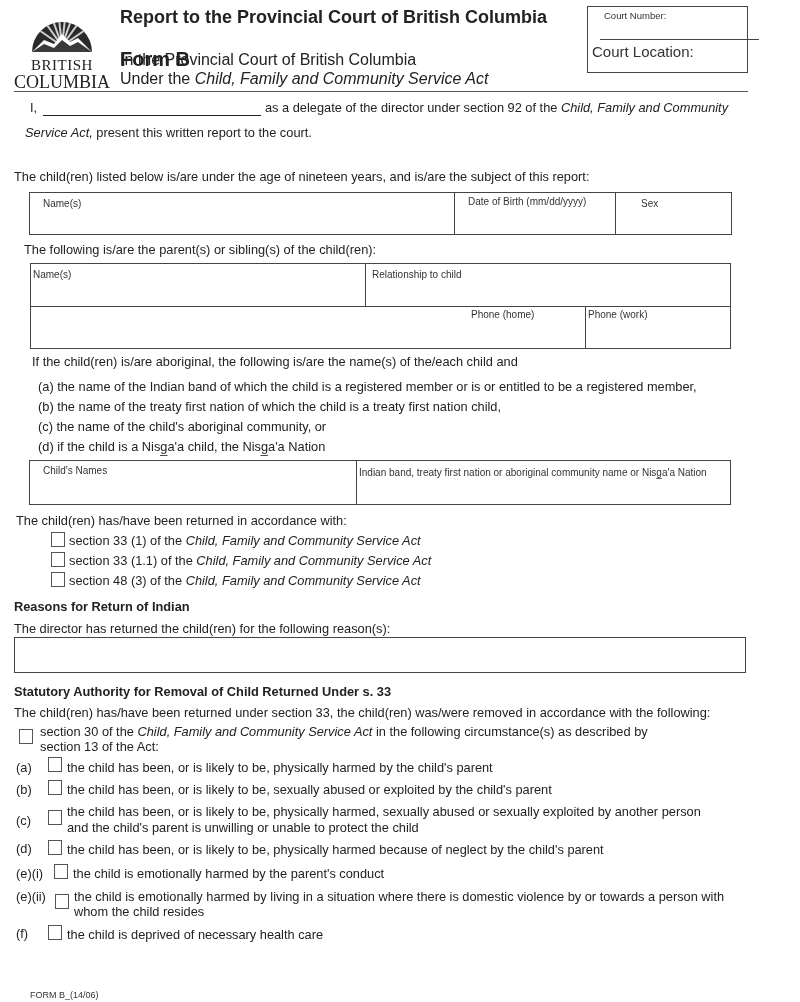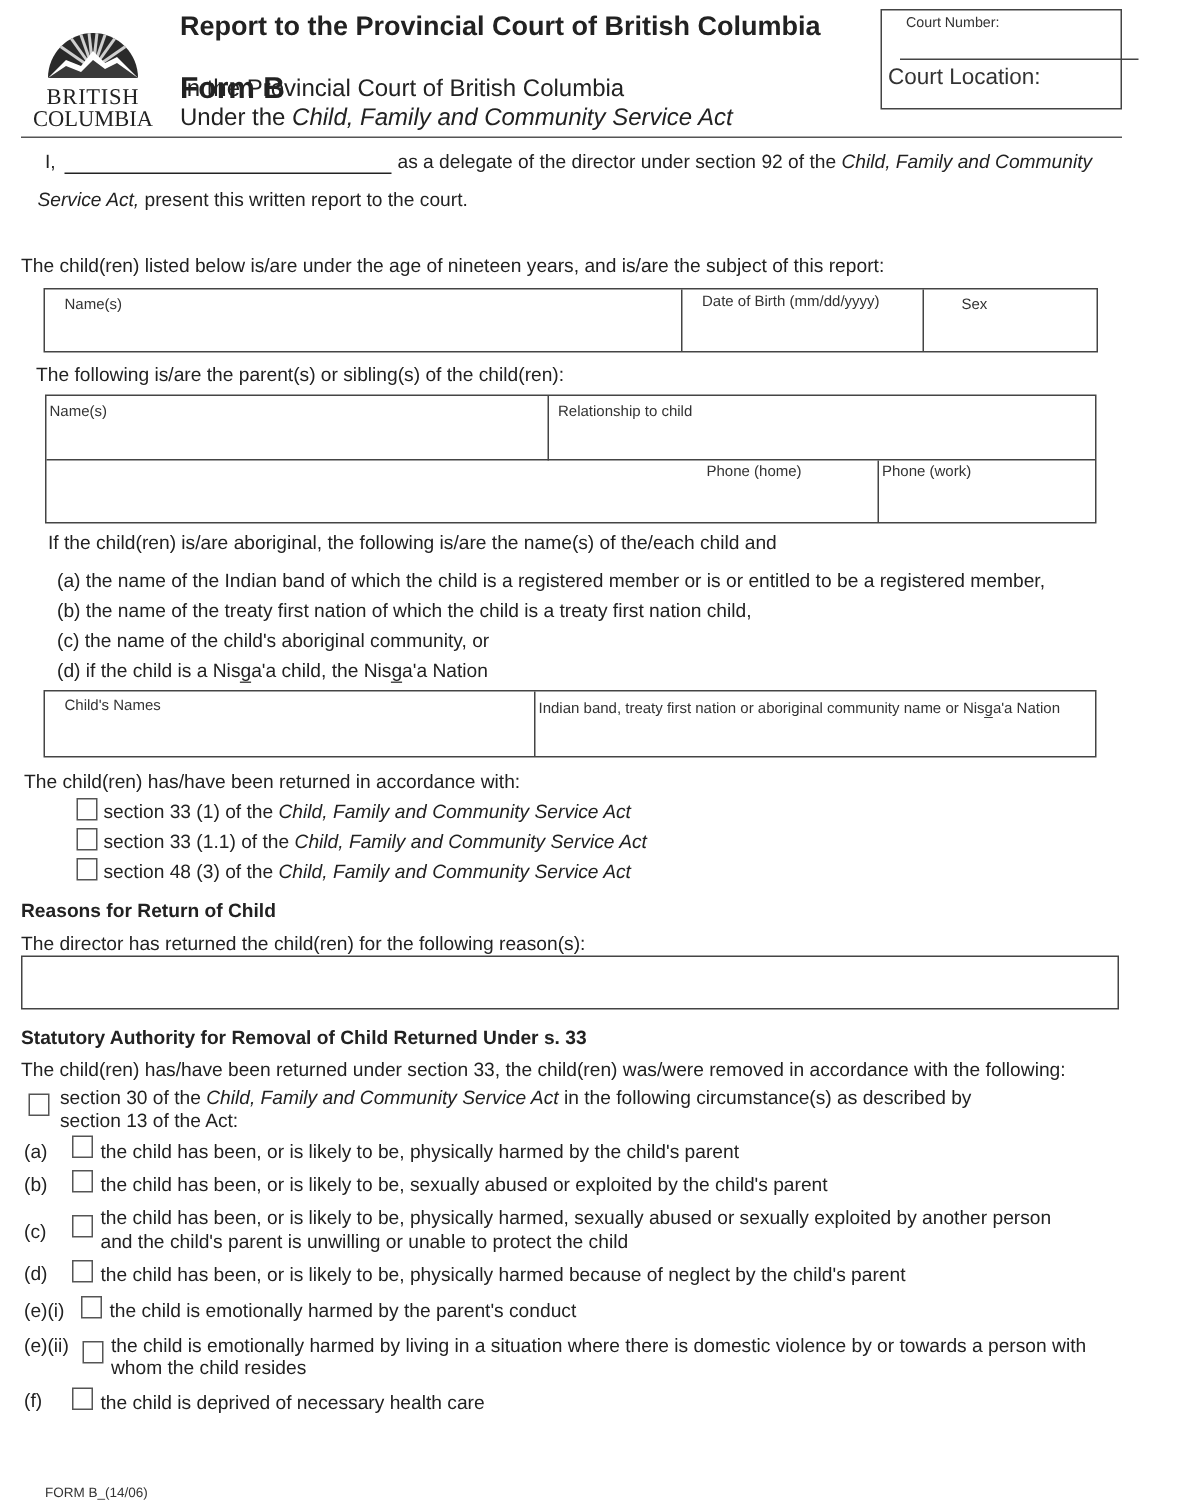--- a/index.html
+++ b/index.html
@@ -36,21 +36,21 @@
         <line x1="48" y1="40" x2="44" y2="4"></line>
       <line x1="48" y1="40" x2="52" y2="4"></line>
         <line x1="48" y1="40" x2="60" y2="6"></line>
       <line x1="48" y1="40" x2="68" y2="12"></line>
         <line x1="48" y1="40" x2="74" y2="22"></line>
     </g>
     <path d="M18 46 L30 34 L40 38 L48 28 L56 36 L64 32 L78 46 Z" fill="#fff"></path>
     <path d="M18 46 L30 38 L40 42 L48 34 L56 40 L64 36 L78 46 Z" fill="#3a3a3a"></path>
   </svg>
   <div style="position:absolute;left:0;top:51px;width:96px;text-align:center;font-family:'Liberation Serif',serif;font-size:15px;letter-spacing:0.5px;color:#222;">BRITISH</div>
-  <div style="position:absolute;left:0;top:66px;width:96px;text-align:center;font-family:'Liberation Serif',serif;font-size:15px;letter-spacing:0px;color:#222;">COLUMBIA</div>
+  <div style="position:absolute;left:0;top:66px;width:96px;text-align:center;font-family:'Liberation Serif',serif;font-size:18px;letter-spacing:0px;color:#222;">COLUMBIA</div>
 </div>
 
 <div class="abs h-title" style="left:120px;top:7px;">Report to the Provincial Court of British Columbia</div>
 <div class="abs h-title" style="left:120px;top:48px;font-size:20px;">Form B</div>
 <div class="abs h-sub" style="left:120px;top:51px;">In the Provincial Court of British Columbia</div>
 <div class="abs h-sub" style="left:120px;top:70px;">
   <span>Under the </span><i>Child, Family and Community Service Act</i>
 </div>
 
 <div class="box" style="left:587px;top:6px;width:161px;height:67px;">
@@ -128,21 +128,21 @@
 </div>
 <div class="cb" style="left:51px;top:552px;"></div>
 <div class="row" style="left:69px;top:553px;white-space:nowrap;">
   <span>section 33 (1.1) of the </span><i>Child, Family and Community Service Act</i>
 </div>
 <div class="cb" style="left:51px;top:572px;"></div>
 <div class="row" style="left:69px;top:573px;white-space:nowrap;">
   <span>section 48 (3) of the </span><i>Child, Family and Community Service Act</i>
 </div>
 
-<div class="row bold" style="left:14px;top:599px;white-space:nowrap;">Reasons for Return of Child</div>
+<div class="row bold" style="left:14px;top:599px;white-space:nowrap;">Reasons for Return of Indian</div>
 <div class="row" style="left:14px;top:621px;white-space:nowrap;">The director has returned the child(ren) for the following reason(s):</div>
 <div class="box" style="left:14px;top:637px;width:732px;height:36px;"></div>
 
 <div class="row bold" style="left:14px;top:684px;white-space:nowrap;">Statutory Authority for Removal of Child Returned Under s. 33</div>
 <div class="row" style="left:14px;top:705px;white-space:nowrap;">The child(ren) has/have been returned under section 33, the child(ren) was/were removed in accordance with the following:</div>
 
 <div class="cb" style="left:19px;top:729px;"></div>
 <div class="row" style="left:40px;top:724px;white-space:nowrap;">
   <span>section 30 of the </span><i>Child, Family and Community Service Act</i><span> in the following circumstance(s) as described by</span>
 </div>

